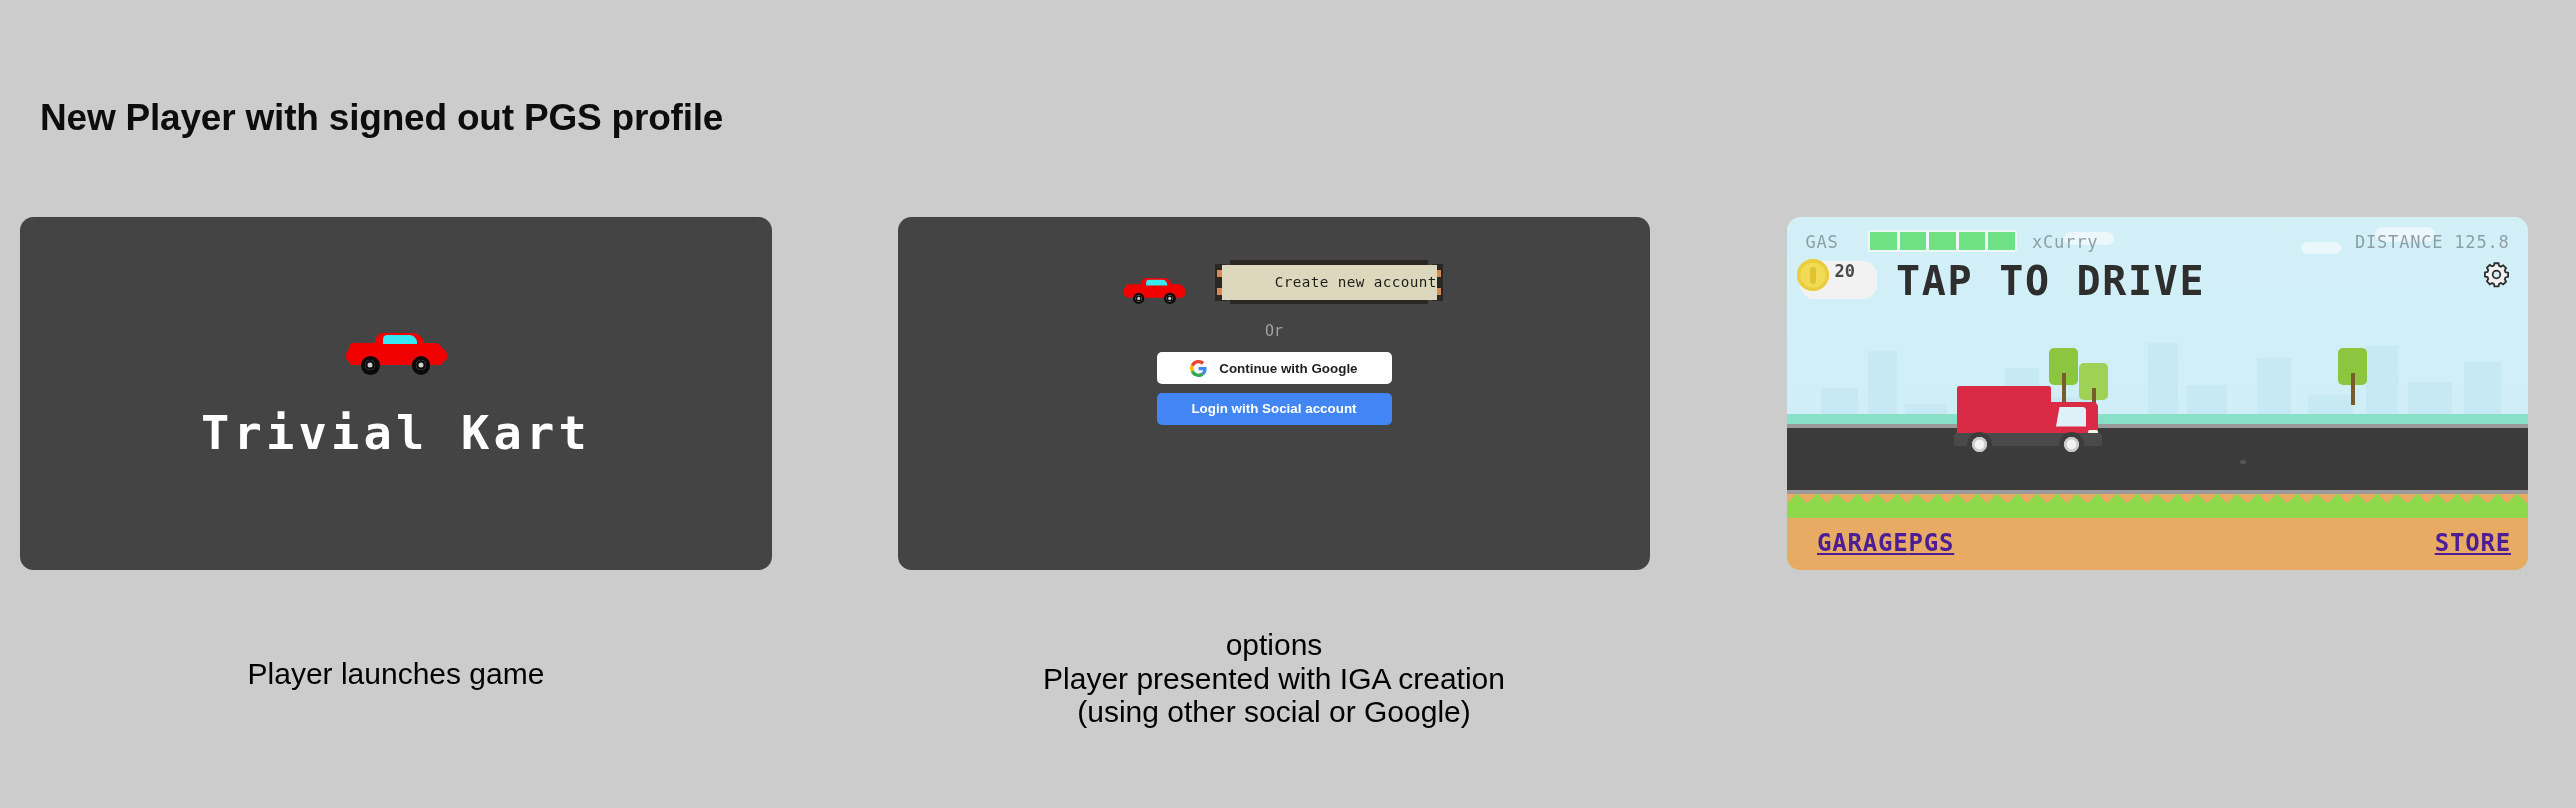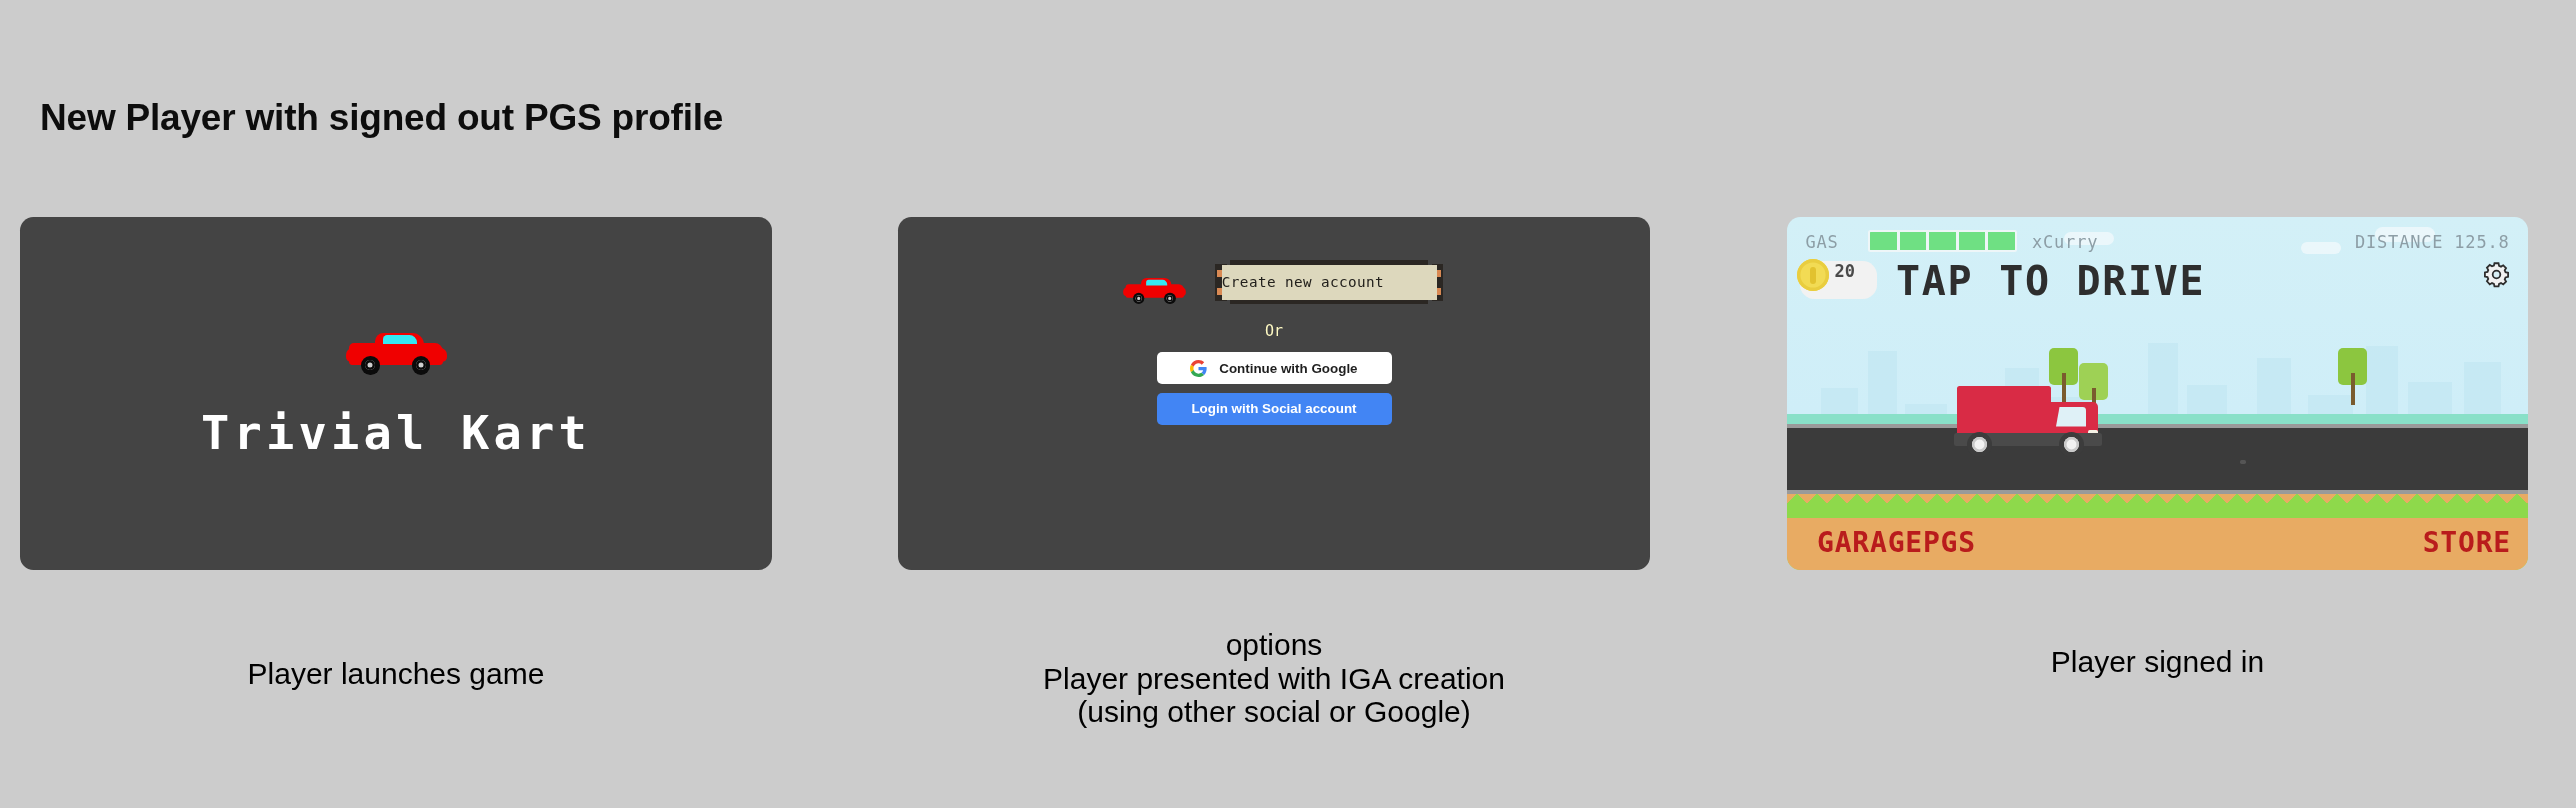--- a/index.html
+++ b/index.html
@@ -131,34 +131,34 @@
   .sign-postL::before, .sign-postL::after,
   .sign-postR::before, .sign-postR::after {
     content:""; position:absolute; left:1.7px;
     width:7.6px; height:7.6px; background:#d98953;
   }
   .sign-postL::before, .sign-postR::before { top: 5.9px; }
   .sign-postL::after,  .sign-postR::after  { bottom: 5.9px; }
   .sign-face {
     position: absolute; left: 10px; right: 10px; top: 4.2px; bottom: 4.2px;
     background:#ddd8bd;
-    display: flex; align-items: center; justify-content: flex-start;
+    display: flex; align-items: center; justify-content: flex-end;
   }
   .sign-label {
     font-family: "DejaVu Sans Mono", monospace;
     font-size: 14.3px;
     color: #22201c;
     letter-spacing: 0.4px;
     white-space: nowrap;
   }
 
   .or-text {
     font-family: "DejaVu Sans Mono", monospace;
     font-size: 15px;
-    color: #fef9c3;
+    color: #a3a3a3;
     margin-top: 15px;
     margin-bottom: 11.8px;
   }
 
   .auth-button {
     width: 235px;
     height: 32px;
     margin: 0 auto 8.4px auto;
     border-radius: 5px;
     display: flex;
@@ -214,25 +214,26 @@
       linear-gradient(135deg, #e8ab63 25%, transparent 25%) 0 0/20px 18.5px,
       linear-gradient(225deg, #e8ab63 25%, transparent 25%) 0 0/20px 18.5px;
     background-color: #8ed94b;
   }
   .nav-row {
     position: absolute; left:0; right:0; top: 28.5px; height: 40px;
     display: flex; align-items: center;
   }
   .nav-item {
     font-family: "DejaVu Sans Mono", monospace;
-    font-size: 28px;
+    font-size: 24px;
     font-weight: bold;
-    color: #b91c1c;
+    color: #4c1d95;
     letter-spacing: 0.8px;
     cursor: pointer;
+    text-decoration: underline;
   }
   .nav-garage { margin-left: 30px; }
   .nav-pgs    { }
   .nav-store  { margin-left: auto; margin-right: 17px; }
 
   
   .hud-gas-label {
     position:absolute; left: 18.5px; top: 15px;
     font-family:"DejaVu Sans Mono", monospace;
     font-size: 17px; color:#8d9ea6; letter-spacing:0.8px;
@@ -488,16 +489,15 @@
     <div class="tap-text">
       <div>TAP TO DRIVE</div>
     </div>
 
     <svg class="gear-icon" viewBox="0 0 24 24">
       <path fill="#f2f2f2" stroke="#2e2e2e" stroke-width="1.6" d="M10.2 2h3.6l.5 2.3 1.7.7 2-1.2 2.5 2.5-1.2 2 .7 1.7 2.3.5v3.6l-2.3.5-.7 1.7 1.2 2-2.5 2.5-2-1.2-1.7.7-.5 2.3h-3.6l-.5-2.3-1.7-.7-2 1.2L3.5 18l1.2-2-.7-1.7L1.7 13.8v-3.6l2.3-.5.7-1.7-1.2-2L6 3.5l2 1.2 1.7-.7z"></path>
       <circle cx="12" cy="12" r="3.4" fill="#d8eef4" stroke="#2e2e2e" stroke-width="1.6"></circle>
     </svg>
   </div>
 
-  <div class="caption" style="left:1787px; top:645px; width:741px;">Player signed in</div>
 
 </div>
 
 
 </body></html>

